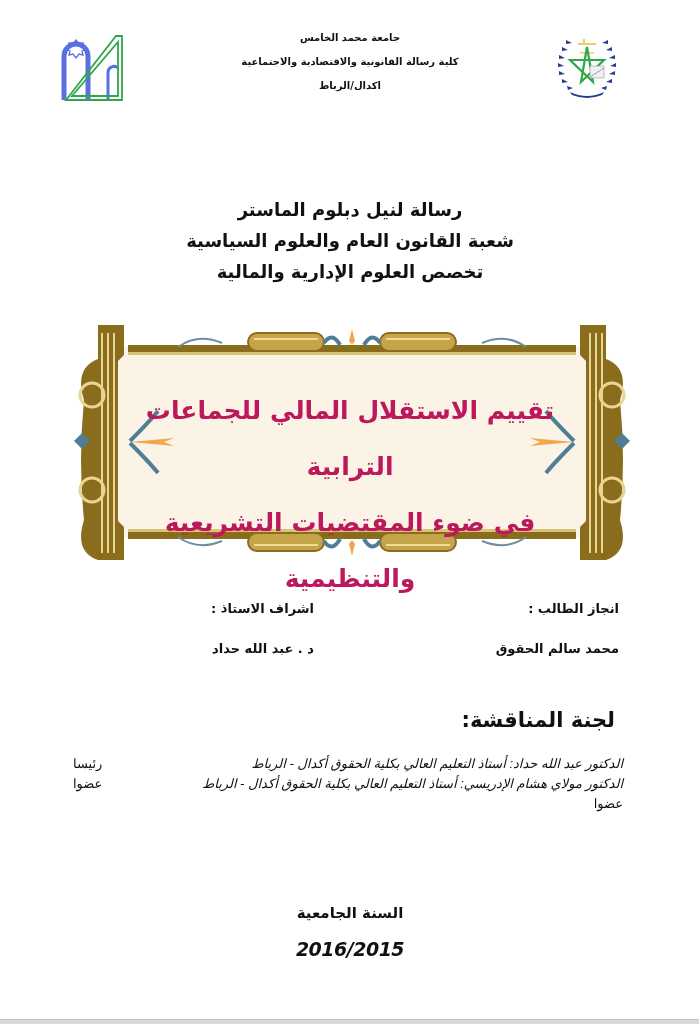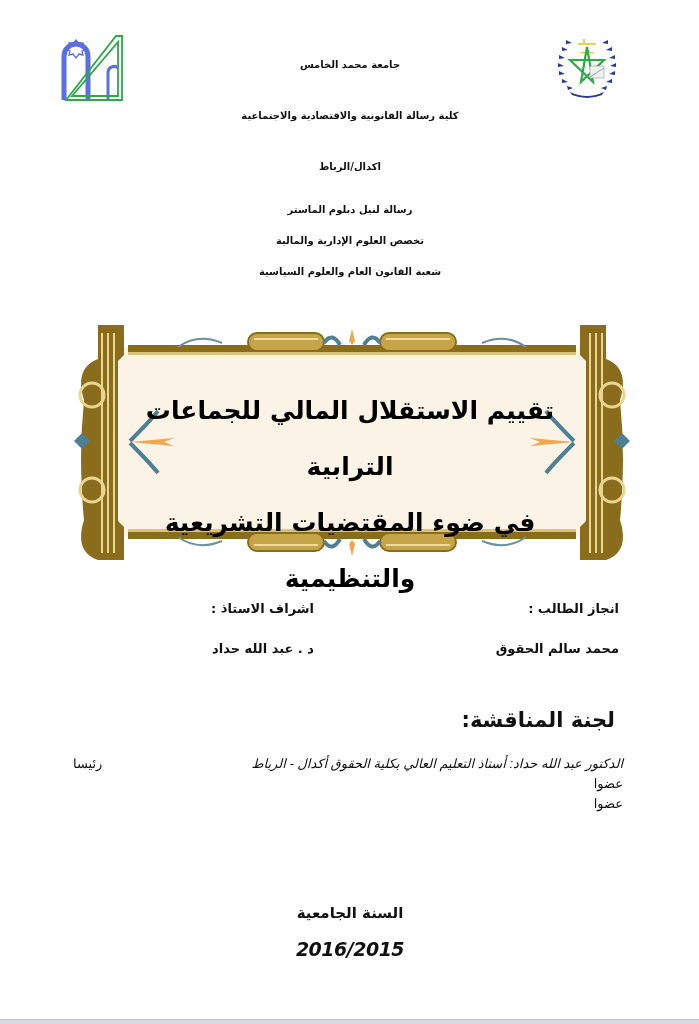--- a/index.html
+++ b/index.html
@@ -5,32 +5,32 @@
     html, body { margin: 0; padding: 0; }
     body {
       width: 699px; height: 1024px; background: #ffffff; position: relative; overflow: hidden;
       font-family: "DejaVu Sans", sans-serif; color: #111;
     }
     .abs { position: absolute; }
     .header-text {
       left: 200px; width: 300px; top: 26px; text-align: center; direction: rtl;
       font-family: "DejaVu Sans", sans-serif; font-weight: bold; color: #111;
     }
-    .header-text div { font-size: 10px; line-height: 24px; letter-spacing: -0.3px; margin-top: 27px; }
+    .header-text div { font-size: 10px; line-height: 24px; letter-spacing: -0.3px; }
     .logo-left { left: 56px; top: 32px; width: 72px; height: 72px; }
     .logo-right { left: 550px; top: 30px; width: 74px; height: 72px; }
     .degree {
       left: 150px; width: 400px; top: 194px; text-align: center; direction: rtl;
       font-family: "DejaVu Sans", sans-serif; font-weight: bold;
     }
-    .degree div { font-size: 10px; line-height: 31px; }
+    .degree div { font-size: 18px; line-height: 31px; }
     .frame { left: 68px; top: 325px; width: 568px; height: 235px; }
     .title {
       left: 120px; width: 460px; top: 383px; text-align: center; direction: rtl;
-      font-family: "DejaVu Sans", sans-serif; font-weight: bold; color: #000000;
+      font-family: "DejaVu Sans", sans-serif; font-weight: bold; color: #be185d;
     }
     .title div { font-size: 25px; line-height: 56px; letter-spacing: -0.5px; }
     .label { font-size: 13px; font-weight: bold; direction: rtl; }
     .student-label { right: 80px; top: 601px; }
     .student-name { right: 80px; top: 641px; }
     .sup-label { right: 385px; top: 601px; }
     .sup-name { right: 385px; top: 641px; }
     .committee-title { right: 84px; top: 708px; font-size: 21px; font-weight: bold; direction: rtl; }
     .committee { right: 76px; top: 754px; width: 550px; direction: rtl;
       font-family: "Liberation Sans", sans-serif; font-size: 13px; color: #111; }
@@ -70,22 +70,22 @@
   <rect x="28" y="13" width="18" height="2" fill="#e8d060"></rect>
   <rect x="33" y="9" width="2" height="6" fill="#e8d060"></rect>
   <rect x="30" y="22" width="14" height="1.5" fill="#e8d060"></rect>
   <polygon points="37,17 43,52 20,30 54,30 31,52" fill="none" stroke="#2fa84a" stroke-width="2.2"></polygon>
   <rect x="40" y="36" width="14" height="12" fill="#eef0f4" stroke="#999" stroke-width="0.6"></rect>
   <line x1="40" y1="47" x2="54" y2="38" stroke="#666" stroke-width="0.6"></line>
 </svg>
 
 <div class="abs degree">
   <div>رسالة لنيل دبلوم الماستر</div>
+  <div>شعبة القانون العام والعلوم السياسية</div>
   <div>تخصص العلوم الإدارية والمالية</div>
-  <div>شعبة القانون العام والعلوم السياسية</div>
 </div>
 
 <svg class="abs frame" viewBox="0 0 568 235">
 
   <rect x="48" y="22" width="472" height="190" fill="#fbf3e6"></rect>
 
   <rect x="60" y="20" width="448" height="7" fill="#8a6d1c"></rect>
   <rect x="60" y="27" width="448" height="3" fill="#d9c27a"></rect>
   <rect x="60" y="207" width="448" height="7" fill="#8a6d1c"></rect>
   <rect x="60" y="204" width="448" height="3" fill="#d9c27a"></rect>
@@ -141,20 +141,21 @@
 <div class="abs label sup-label">اشراف الاستاذ :</div>
 <div class="abs label sup-name">د . عبد الله حداد</div>
 
 <div class="abs committee-title">لجنة المناقشة:</div>
 <div class="abs committee">
   <div class="row">
     <span class="member">الدكتور عبد الله حداد: أستاذ التعليم العالي بكلية الحقوق أكدال - الرباط</span>
     <span class="role">رئيسا</span>
   </div>
   <div class="row">
+    <span class="member">الدكتور مولاي هشام الإدريسي: أستاذ التعليم العالي بكلية الحقوق أكدال - الرباط</span>
     <span class="role">عضوا</span>
   </div>
   <div class="row">
     <span class="role">عضوا</span>
   </div>
 </div>
 
 <div class="abs year-label">السنة الجامعية</div>
 <div class="abs year-value">2016/2015</div>
 

